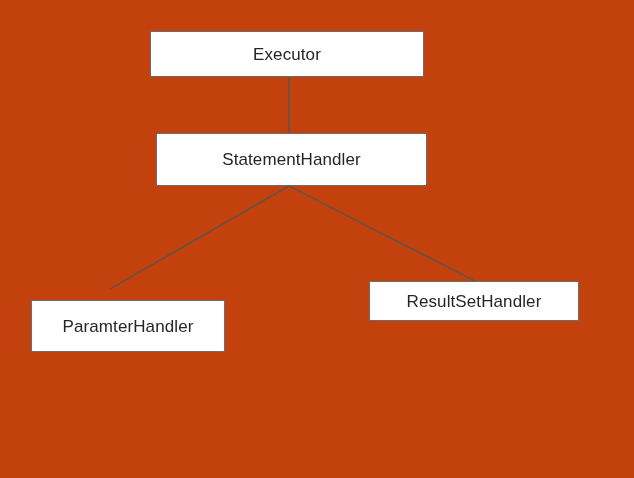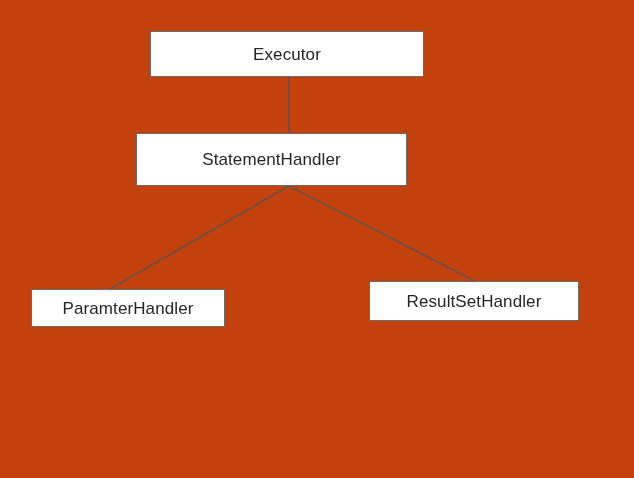--- a/index.html
+++ b/index.html
@@ -39,22 +39,22 @@
     color: #262626;
     font-family: "Liberation Sans", sans-serif;
     font-size: 17px;
     font-weight: 400;
     letter-spacing: 0.1px;
     white-space: nowrap;
     line-height: 1;
   }
   
   #node-executor        { left: 150px; top: 31px;  width: 274px; height: 46px; }
-  #node-statementhandler{ left: 136px; top: 133px; width: 271px; height: 53px; }
-  #node-paramterhandler { left: 31px;  top: 289px; width: 194px; height: 38px; }
+  #node-statementhandler{ left: 156px; top: 133px; width: 271px; height: 53px; }
+  #node-paramterhandler { left: 31px;  top: 300px; width: 194px; height: 52px; }
   #node-resultsethandler{ left: 369px; top: 281px; width: 210px; height: 40px; }
 </style>
 </head>
 <body>
 
 <div id="canvas">
 
   <svg id="edges" viewBox="0 0 634 478" width="634" height="478" xmlns="http://www.w3.org/2000/svg">
     <line x1="289" y1="77" x2="289" y2="133" stroke="#555555" stroke-width="1.4"></line>
     <line x1="289" y1="186" x2="110" y2="289" stroke="#555555" stroke-width="1.4"></line>

